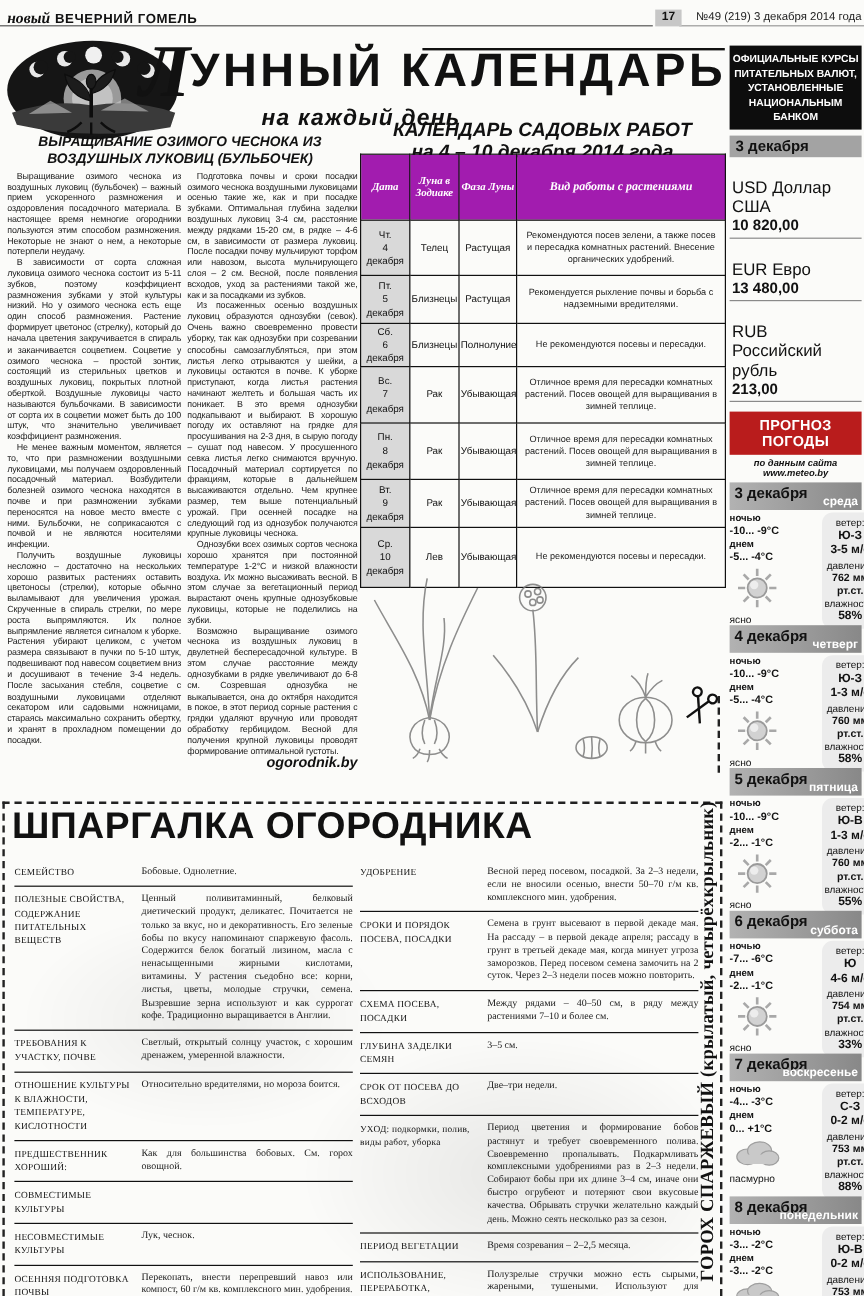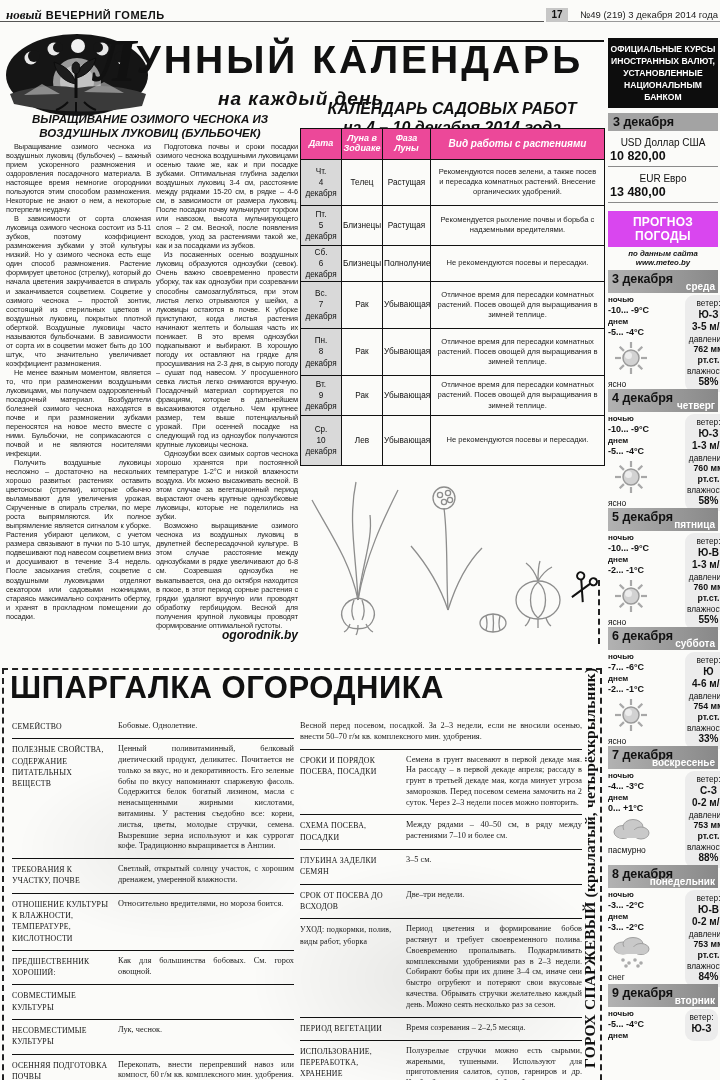--- a/index.html
+++ b/index.html
@@ -10,42 +10,42 @@
   .mast-rule2{position:absolute;left:566px;top:21px;width:154px;border-top:1px solid #999;}
   .brand{position:absolute;left:6px;top:7px;font-size:11px;white-space:nowrap;}
   .brand .script{font-family:"Liberation Serif",serif;font-style:italic;font-weight:bold;font-size:13px;margin-right:4px;}
   .brand .caps{font-weight:bold;letter-spacing:.5px;}
   .pagebox{position:absolute;left:546px;top:8px;width:22px;height:14px;background:#c7c7c7;
            font-size:10px;font-weight:bold;text-align:center;line-height:14px;}
   .issue{position:absolute;right:2px;top:9px;font-size:9.5px;color:#222;}
   
   .logo{position:absolute;left:4px;top:32px;}
   .title-line{position:absolute;left:352px;top:40px;width:252px;border-top:2px solid #111;}
-  .big-title{position:absolute;left:94px;top:30px;white-space:nowrap;}
+  .big-title{position:absolute;left:116px;top:30px;white-space:nowrap;}
   .big-title .initial{font-family:"Liberation Serif",serif;font-style:italic;font-weight:bold;font-size:62px;line-height:60px;vertical-align:-8px;}
   .big-title .rest{font-weight:bold;font-size:39px;letter-spacing:3px;}
   .subtitle{position:absolute;left:218px;top:88px;font-style:italic;font-weight:bold;font-size:19px;letter-spacing:1px;}
   .headline{position:absolute;left:4px;top:112px;width:292px;text-align:center;
             font-weight:bold;font-style:italic;font-size:11.5px;line-height:1.25;}
   
   .art-col{position:absolute;top:142px;height:505px;overflow:hidden;text-align:justify;
            font-size:7.4px;line-height:1.22;letter-spacing:-.1px;color:#1c1c1c;}
   #art-col1{left:6px;width:145px;}
   #art-col2{left:156px;width:142px;}
   .art-col p{margin:0;text-indent:8px;}
   .source-sig{position:absolute;left:150px;top:628px;width:148px;text-align:right;
               font-weight:bold;font-style:italic;font-size:12px;}
   
   .cal-title{position:absolute;left:300px;top:99px;width:304px;text-align:center;
              font-weight:bold;font-style:italic;font-size:16px;line-height:1.2;}
   #cal-table{position:absolute;left:300px;top:128px;width:304px;border-collapse:collapse;
              table-layout:fixed;}
   #cal-table th,#cal-table td{border:1px solid #111;}
-  #cal-table th{background:#ec4899;color:#fff;font-weight:bold;font-style:italic;
-                font-size:9px;line-height:1.1;padding:5px 1px;}
+  #cal-table th{background:#a21caf;color:#fff;font-weight:bold;font-style:italic;
+                font-size:9px;line-height:1.1;padding:17px 1px;font-family:Liberation Serif, serif;}
   #cal-table th.wide{font-size:10px;}
   td.c-date{background:#d9d9d9;font-size:8.2px;text-align:center;line-height:1.35;}
   td.c-zod,td.c-phase{font-size:8.2px;text-align:center;}
   td.c-work{font-size:7.6px;text-align:center;padding:2px 5px;line-height:1.35;color:#222;}
   
   .illus{position:absolute;left:298px;top:460px;}
   .cut-v{position:absolute;left:598px;top:580px;height:64px;border-left:2.5px dashed #222;}
   .scissors{position:absolute;left:566px;top:572px;transform:rotate(115deg);}
   
   .cheatsheet{position:absolute;left:2px;top:668px;width:596px;height:428px;
@@ -62,23 +62,23 @@
             letter-spacing:.2px;color:#111;}
   .cs-value{flex:1;font-size:8.3px;line-height:1.3;text-align:justify;color:#1a1a1a;}
   .cs-vertical{position:absolute;left:581px;top:1068px;width:420px;transform:rotate(-90deg);
                transform-origin:0 0;font-family:"Liberation Serif",serif;font-weight:bold;
                font-size:15.5px;white-space:nowrap;letter-spacing:.2px;}
   
   .sidebar{position:absolute;left:608px;top:38px;width:110px;}
   .cur-header{background:#0d0d0d;color:#fff;font-weight:bold;font-size:8.6px;line-height:1.4;
               text-align:center;padding:5px 2px;}
   .cur-date{background:#a3a3a3;font-weight:bold;font-size:12.5px;padding:2px 5px;margin-top:5px;}
-  .cur-row .cur-label{font-size:10px;padding:6px 2px 1px;text-align:center;}
+  .cur-row .cur-label{font-size:14px;padding:17px 2px 1px;}
   .cur-row .cur-value{font-weight:bold;font-size:12.5px;padding:0 2px 3px;border-bottom:1px solid #8a8a8a;}
-  .w-title{background:#d946ef;color:#fff;font-weight:bold;font-size:12px;text-align:center;
+  .w-title{background:#b91c1c;color:#fff;font-weight:bold;font-size:12px;text-align:center;
            padding:4px 0;margin-top:8px;letter-spacing:.3px;}
   .w-source{font-style:italic;font-weight:bold;font-size:7.8px;text-align:center;padding:2px 0 3px;}
   .w-day{height:117px;margin-bottom:2px;position:relative;}
   .w-head{position:relative;height:23px;background:linear-gradient(90deg,#b2b2b2,#888);}
   .w-date{position:absolute;left:4px;top:2px;font-weight:bold;font-size:12.5px;}
   .w-name{position:absolute;right:3px;bottom:1px;color:#fff;font-weight:bold;font-size:10px;}
   .w-body{display:flex;padding-top:2px;}
   .w-left{width:45px;flex:none;font-size:8px;font-weight:bold;line-height:1.25;}
   .w-temp{font-size:9px;font-weight:bold;margin-bottom:1px;}
   .w-icon{display:block;margin:2px auto 0;text-align:center;}
@@ -306,20 +306,21 @@
           <div class="cs-value">Лук, чеснок.</div>
         </div>
         <div class="cs-row">
           <div class="cs-label">ОСЕННЯЯ ПОДГОТОВКА ПОЧВЫ</div>
           <div class="cs-value">Перекопать, внести перепревший навоз или компост, 60 г/м кв. комплексного мин. удобрения.</div>
         </div>
         <div class="cs-row"></div>
       </div>
     <div id="cs-right" class="cs-col">
         <div class="cs-row">
+          <div class="cs-label">УДОБРЕНИЕ</div>
           <div class="cs-value">Весной перед посевом, посадкой. За 2–3 недели, если не вносили осенью, внести 50–70 г/м кв. комплексного мин. удобрения.</div>
         </div>
         <div class="cs-row">
           <div class="cs-label">СРОКИ И ПОРЯДОК ПОСЕВА, ПОСАДКИ</div>
           <div class="cs-value">Семена в грунт высевают в первой декаде мая. На рассаду – в первой декаде апреля; рассаду в грунт в третьей декаде мая, когда минует угроза заморозков. Перед посевом семена замочить на 2 суток. Через 2–3 недели посев можно повторить.</div>
         </div>
         <div class="cs-row">
           <div class="cs-label">СХЕМА ПОСЕВА, ПОСАДКИ</div>
           <div class="cs-value">Между рядами – 40–50 см, в ряду между растениями 7–10 и более см.</div>
         </div>
@@ -341,30 +342,34 @@
         </div>
         <div class="cs-row">
           <div class="cs-label">ИСПОЛЬЗОВАНИЕ, ПЕРЕРАБОТКА, ХРАНЕНИЕ</div>
           <div class="cs-value">Полузрелые стручки можно есть сырыми, жареными, тушеными. Используют для приготовления салатов, супов, гарниров и др. Чтоб убрать терпкость бобы обдают кипятком. Вызревшие зерна используют как суррогат кофе. Клубневидные корни содержат до 20% белка и готовятся как картофель. Цветущее растение украсит клумбу и участок.</div>
         </div>
       </div>
   </div>
   <div class="cs-vertical">ГОРОХ СПАРЖЕВЫЙ (крылатый, четырёхкрыльник)</div>
 
   <div class="sidebar">
-    <div class="cur-header">ОФИЦИАЛЬНЫЕ КУРСЫ ИНОСТРАННЫХ ВАЛЮТ, УСТАНОВЛЕННЫЕ НАЦИОНАЛЬНЫМ БАНКОМ</div>
+    <div class="cur-header">ОФИЦИАЛЬНЫЕ КУРСЫ ПИТАТЕЛЬНЫХ ВАЛЮТ, УСТАНОВЛЕННЫЕ НАЦИОНАЛЬНЫМ БАНКОМ</div>
     <div class="cur-date">3 декабря</div>
     <div>
         <div class="cur-row">
           <div class="cur-label">USD Доллар США</div>
           <div class="cur-value">10 820,00</div>
         </div>
         <div class="cur-row">
           <div class="cur-label">EUR Евро</div>
           <div class="cur-value">13 480,00</div>
+        </div>
+        <div class="cur-row">
+          <div class="cur-label">RUB Российский рубль</div>
+          <div class="cur-value">213,00</div>
         </div>
       </div>
     <div class="w-title">ПРОГНОЗ ПОГОДЫ</div>
     <div class="w-source">по данным сайта www.meteo.by</div>
     <div>
         <div class="w-day">
           <div class="w-head">
             <span class="w-date">3 декабря</span>
             <span class="w-name">среда</span>
           </div>

